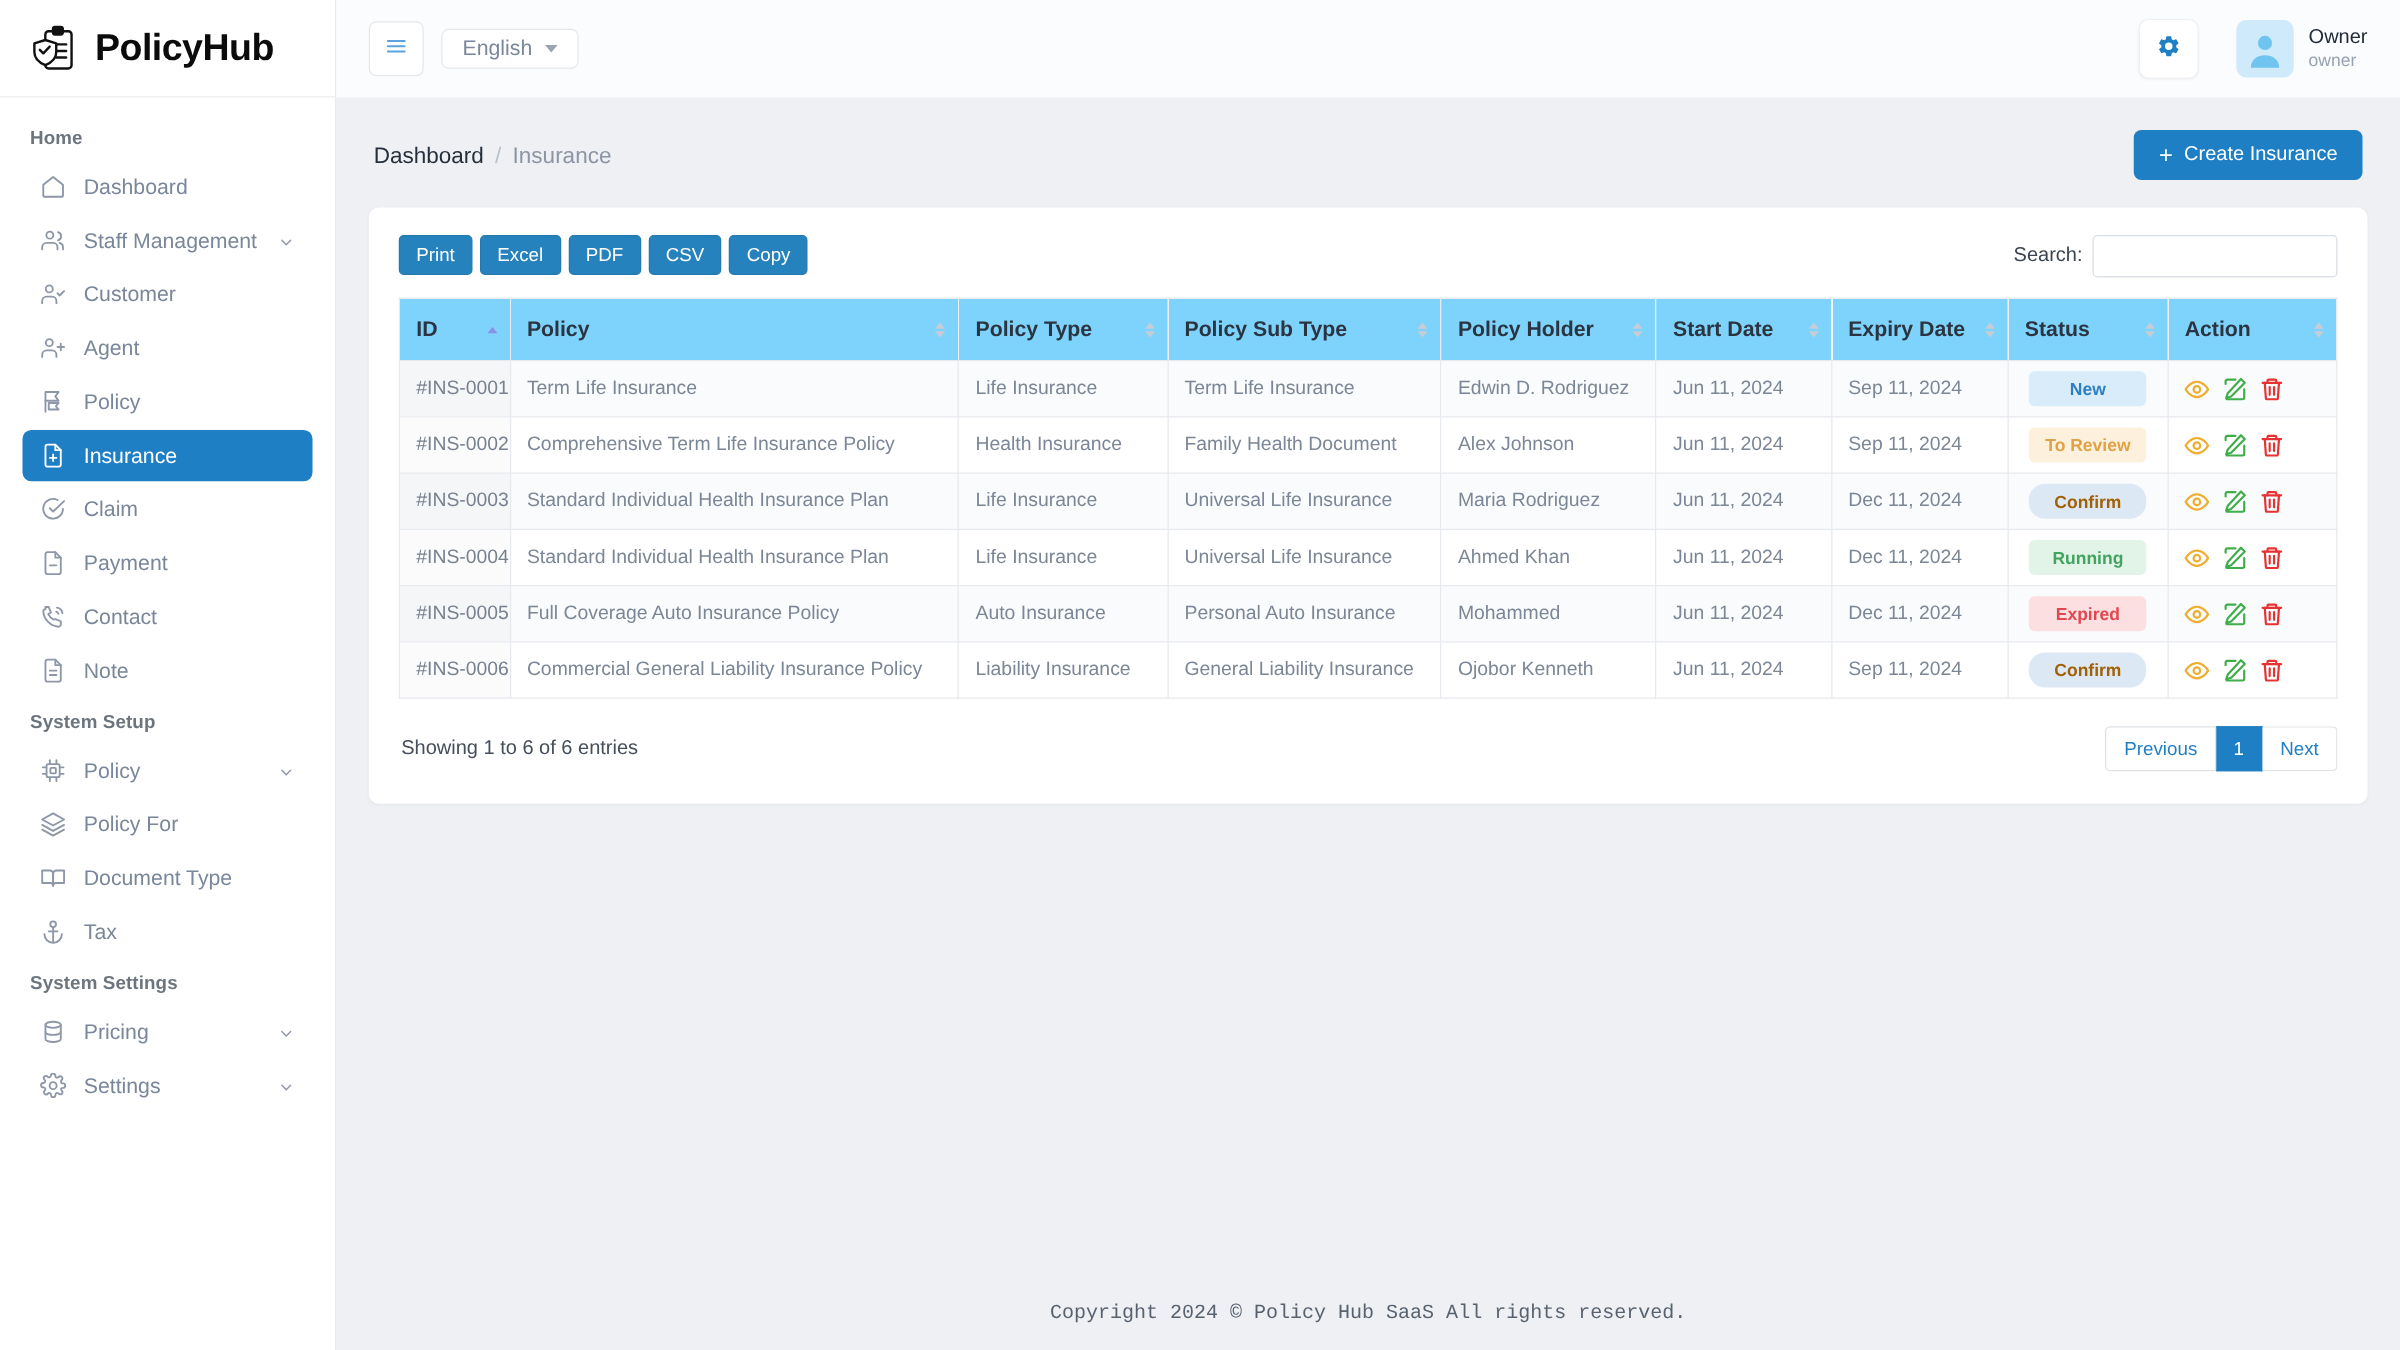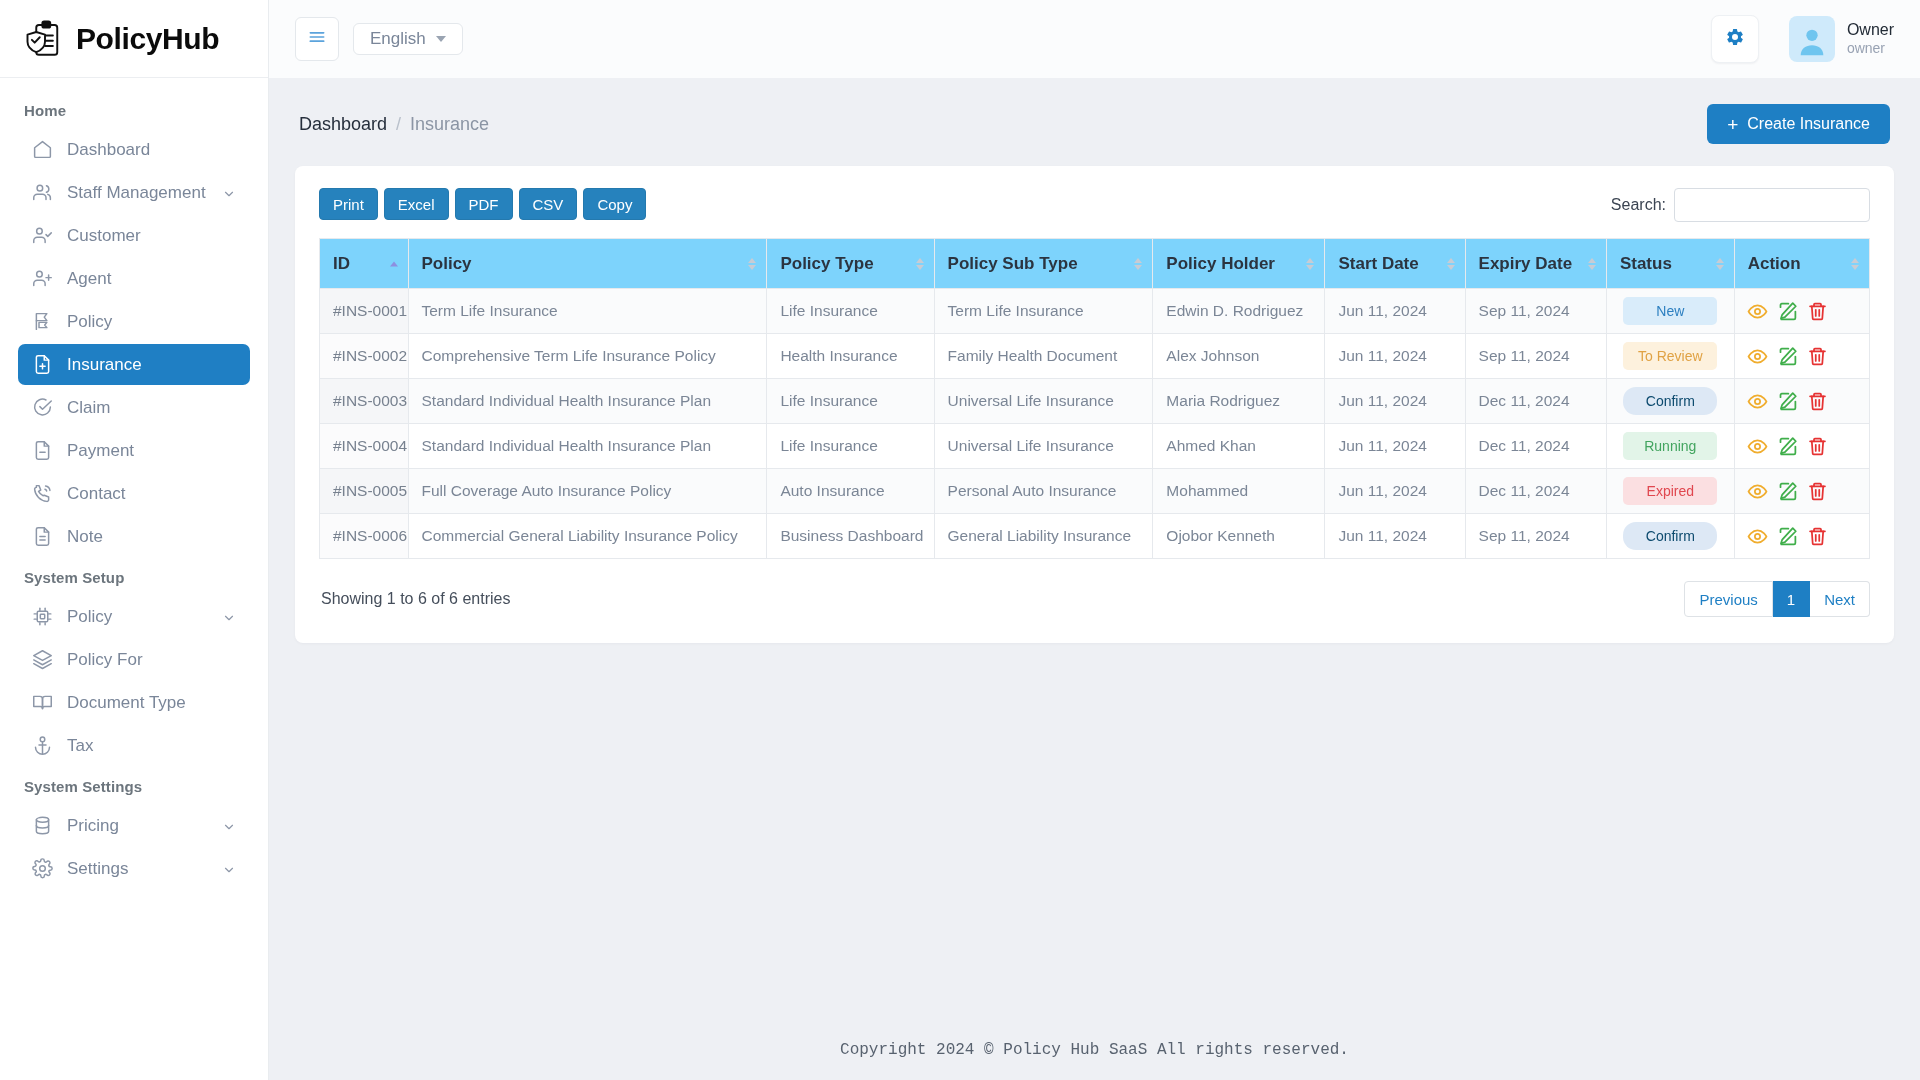--- a/index.html
+++ b/index.html
@@ -134,25 +134,25 @@
     border: 1px solid #e6e9ed; font-size: 15.5px; color: #7b8696;
     padding: 12px 13px; height: 45px; white-space: nowrap; overflow: hidden;
   }
   tbody tr:nth-child(odd) td { background: #fafbfc; }
   tbody tr:nth-child(even) td { background: #ffffff; }
   tbody td.id-cell { background: #f5f6f8 !important; color: #77818f; }
   tbody tr:nth-child(even) td.id-cell { background: #fbfbfc !important; }
   td.status-cell { text-align: center; padding: 8px 10px; }
   .badge {
     display: inline-block; width: 94px; text-align: center;
-    padding: 6px 0; border-radius: 5px; font-size: 14px;
+    padding: 6px 0; border-radius: 5px; font-size: 14px; font-weight: bold;
   }
   .badge-new { background: #d9ecfa; color: #2c7fc0; }
   .badge-review { background: #fdf1dd; color: #e0a244; }
-  .badge-confirm { background: #dde8f5; color: #0c4a6e; border-radius: 13px; }
+  .badge-confirm { background: #dde8f5; color: #a16207; border-radius: 13px; }
   .badge-running { background: #e2f4e8; color: #42a45f; }
   .badge-expired { background: #fbdfe1; color: #e0474f; }
   td.action-cell { text-align: left; padding: 8px 12px; }
   .actions { display: flex; gap: 9px; align-items: center; }
   .act { width: 21px; height: 21px; cursor: pointer; display: flex; align-items: center; justify-content: center; }
   .act svg { width: 21px; height: 21px; }
 
   .table-foot { display: flex; align-items: center; justify-content: space-between; margin-top: 22px; }
   .entries-info { font-size: 16px; color: #454e5b; padding-left: 2px; }
   .pagination { display: flex; }
@@ -715,21 +715,21 @@
                         <line x1="10" y1="10" x2="10" y2="17"></line>
                         <line x1="14" y1="10" x2="14" y2="17"></line>
                       </svg>
                     </span>
                   </div>
                 </td>
               </tr>
               <tr>
                 <td class="id-cell">#INS-0006</td>
                 <td>Commercial General Liability Insurance Policy</td>
-                <td>Business Dashboard</td>
+                <td>Liability Insurance</td>
                 <td>General Liability Insurance</td>
                 <td>Ojobor Kenneth</td>
                 <td>Jun 11, 2024</td>
                 <td>Sep 11, 2024</td>
                 <td class="status-cell"><span class="badge badge-confirm">Confirm</span></td>
                 <td class="action-cell">
                   <div class="actions">
                     <span class="act">
                       <svg viewBox="0 0 24 24" fill="none" stroke="#f0ad2e" stroke-width="2">
                         <path d="M1.8 12s3.8-7 10.2-7 10.2 7 10.2 7-3.8 7-10.2 7S1.8 12 1.8 12z"></path>

